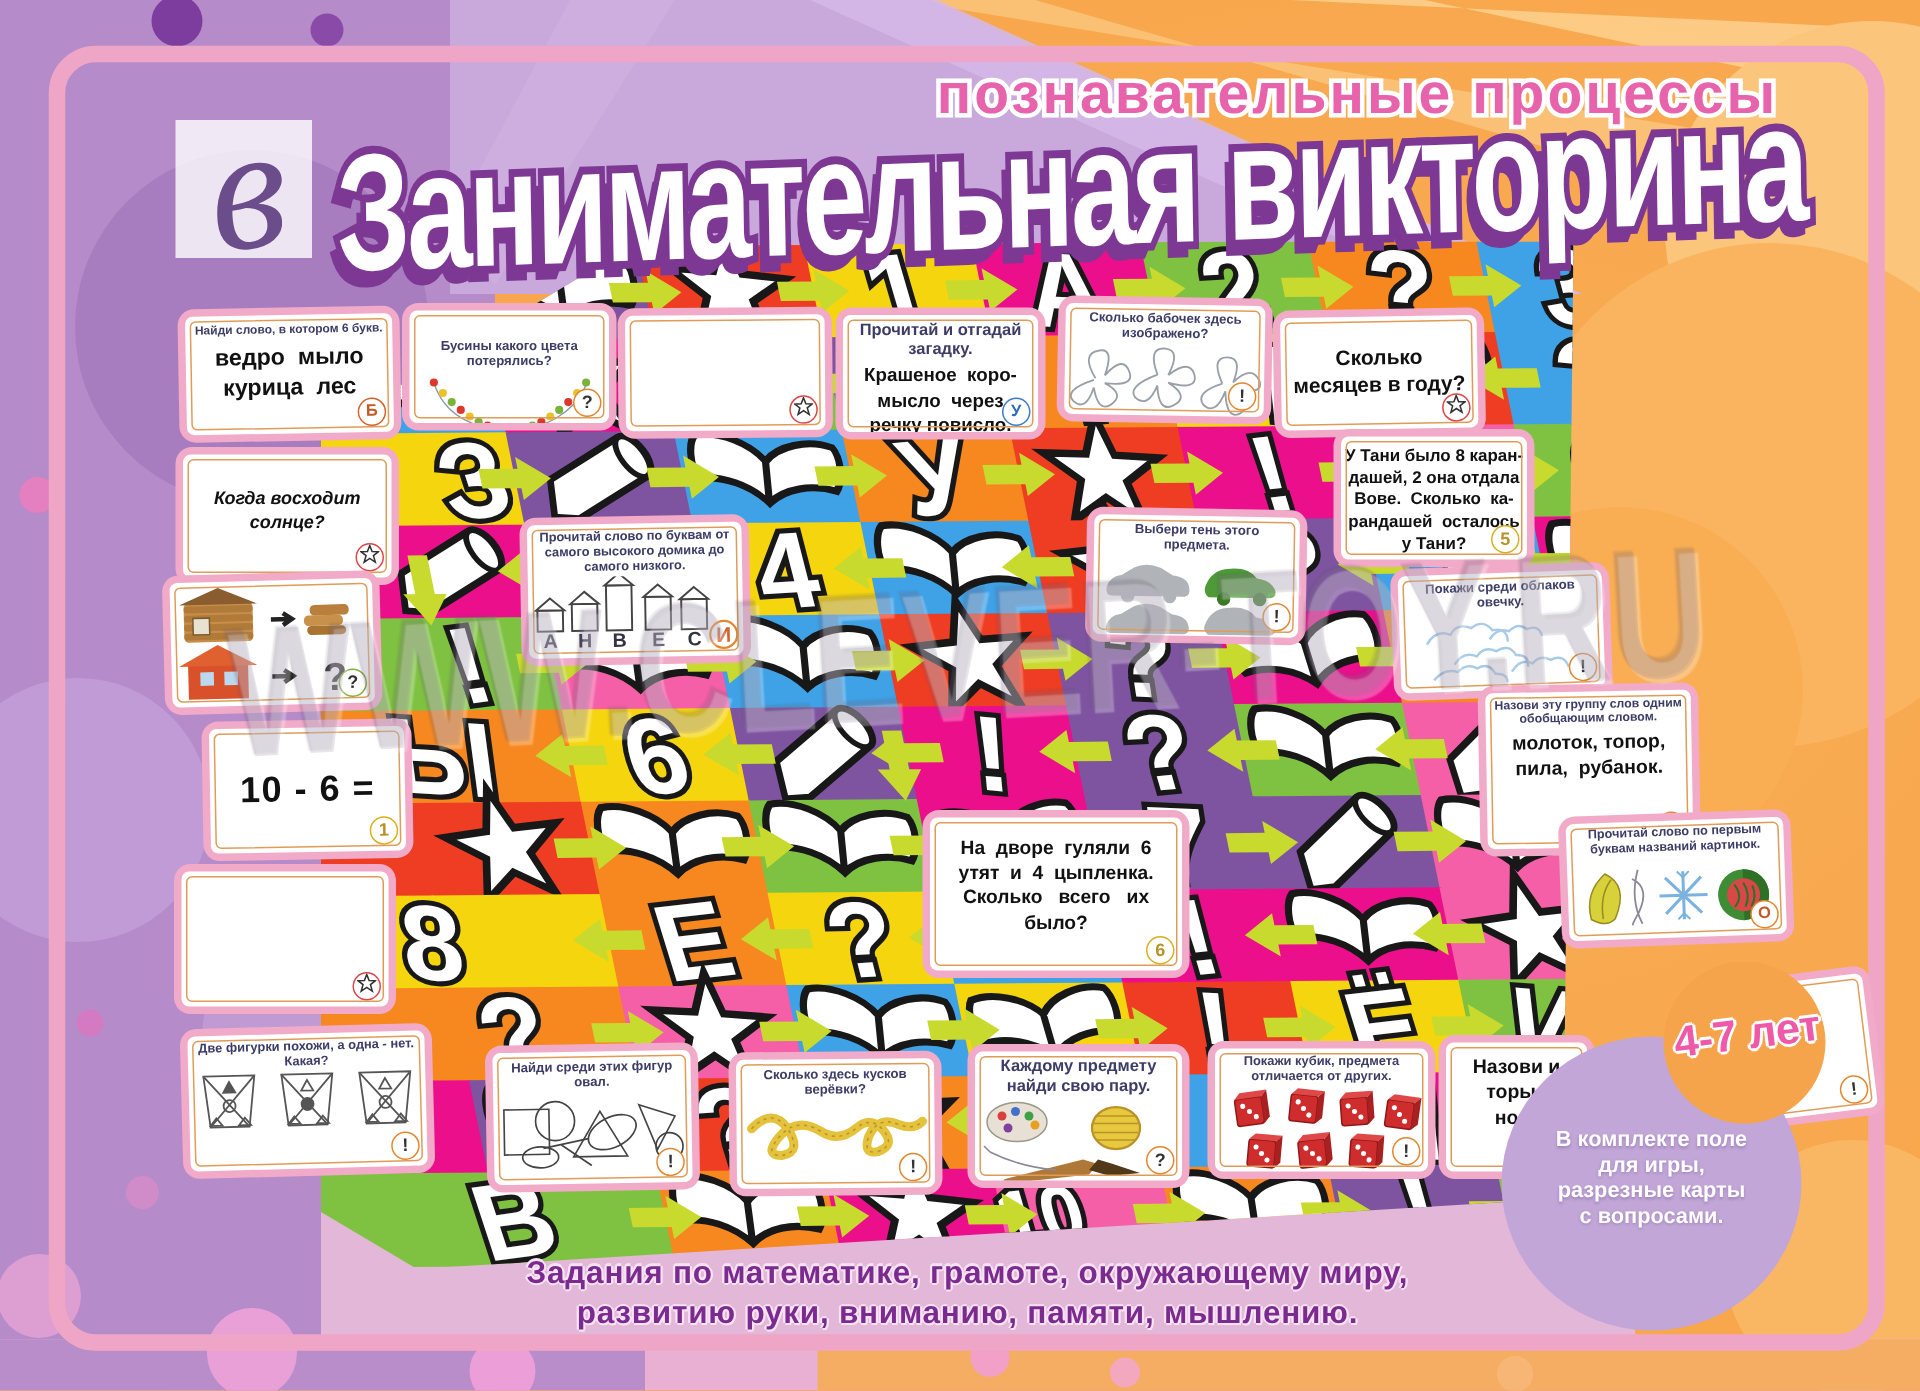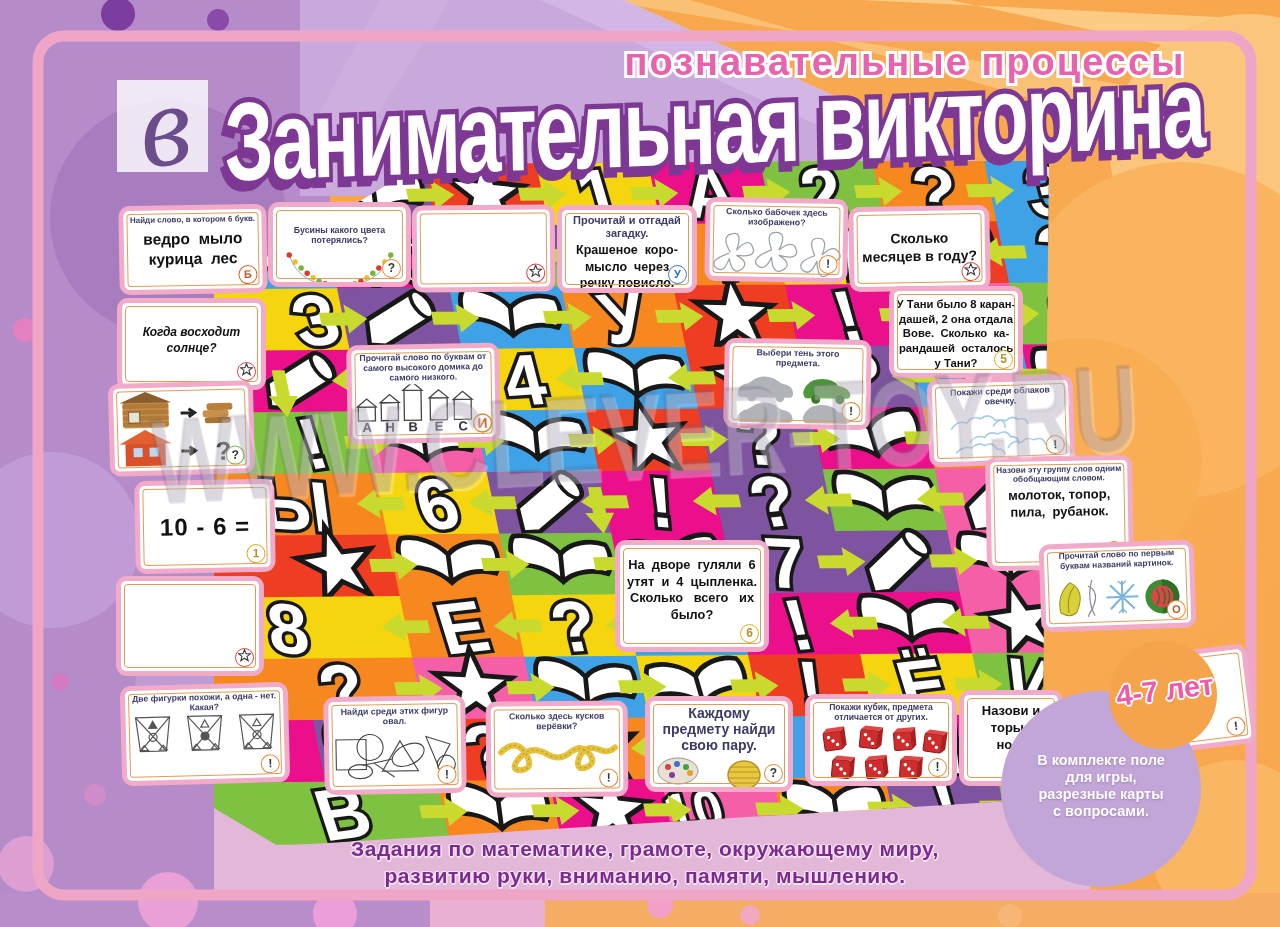--- a/index.html
+++ b/index.html
@@ -723,21 +723,21 @@
   </div>
 
 <div class="card" style="left:986px;top:456px;width:147px;height:114px;transform:rotate(-1.0deg);z-index:20;">
     <div class="cin">
       <div class="ch" style="padding:4px 6px 0;font-size:8.2px;">Назови эту группу слов одним обобщающим словом.</div>
       <div class="cb" style="font-size:13.0px;margin-top:3px;letter-spacing:0px;">молоток, топор,<br>пила, &nbsp;рубанок.</div>
       <div class="cc" style="border-color:#e2862f;color:#333;font-size:12px;">?</div>
     </div>
   </div>
 
-<div class="card" style="left:615px;top:540px;width:154px;height:112px;transform:rotate(0.0deg);z-index:20;">
+<div class="card" style="left:615px;top:540px;width:178px;height:112px;transform:rotate(0.0deg);z-index:20;">
     <div class="cin">
       <div class="cb" style="font-size:12.8px;margin-top:12px;letter-spacing:0px;">На &nbsp;дворе &nbsp;гуляли &nbsp;6<br>утят &nbsp;и &nbsp;4 &nbsp;цыпленка.<br>Сколько &nbsp;&nbsp;всего &nbsp;&nbsp;их<br>было?</div>
       <div class="cc" style="border-color:#d8b01e;color:#b8922a;font-size:12px;">6</div>
     </div>
   </div>
 
 <div class="card" style="left:1040px;top:542px;width:155px;height:88px;transform:rotate(-2.0deg);z-index:20;">
     <div class="cin">
       <div class="ch" style="padding:3px 6px 0;font-size:8.4px;">Прочитай слово по первым буквам названий картинок.</div>
       <svg width="132" height="52" viewBox="0 0 132 52" style="display:block;margin:2px auto 0">
@@ -823,21 +823,21 @@
       <svg width="128" height="56" viewBox="0 0 128 56" style="display:block;margin:1px auto 0">
         <path d="M8,20 q14,-14 24,0 q10,16 -4,18 q-12,0 -2,-12 q12,-14 28,-4 q12,8 24,-2 q10,-8 18,2 q8,10 -4,14 q-10,2 -6,-10 q6,-14 20,-8 q10,4 16,-2" fill="none" stroke="#e4c23c" stroke-width="6" stroke-linecap="round"></path>
         <path d="M8,20 q14,-14 24,0 q10,16 -4,18 q-12,0 -2,-12 q12,-14 28,-4 q12,8 24,-2 q10,-8 18,2 q8,10 -4,14 q-10,2 -6,-10 q6,-14 20,-8 q10,4 16,-2" fill="none" stroke="#b8922a" stroke-width="1" stroke-dasharray="2,3"></path>
       </svg>
       <div class="cc" style="border-color:#e2862f;color:#333;font-size:12px;">!</div>
     </div>
   </div>
 
 <div class="card" style="left:645px;top:696px;width:148px;height:96px;transform:rotate(0.0deg);z-index:20;">
     <div class="cin">
-      <div class="ch" style="padding:4px 6px 0;font-size:14px;">Каждому предмету найди свою пару.</div>
+      <div class="ch" style="padding:4px 6px 0;font-size:11px;">Каждому предмету найди свою пару.</div>
       <svg width="134" height="62" viewBox="0 0 134 62" style="display:block;margin:0 auto">
         <ellipse cx="26" cy="18" rx="20" ry="13" fill="#e8e0d4" stroke="#998" stroke-width="1"></ellipse>
         <circle cx="16" cy="14" r="3" fill="#d84040"></circle>
         <circle cx="25" cy="11" r="3" fill="#4070c8"></circle>
         <circle cx="34" cy="14" r="3" fill="#40a048"></circle>
         <circle cx="38" cy="20" r="3" fill="#e8a020"></circle>
         <circle cx="20" cy="22" r="3" fill="#8040a0"></circle>
         <ellipse cx="92" cy="22" rx="16" ry="14" fill="#e8c83c" stroke="#b8922a" stroke-width="1.5"></ellipse>
         <path d="M78,14 h28 M77,19 h30 M77,25 h30 M79,30 h26" stroke="#b8922a" stroke-width="1" fill="none"></path>
         <path d="M10,52 q30,-12 60,-8 l20,2 l16,6 l-18,3 l-18,-1 q-30,2 -60,-2z" fill="none"></path>

